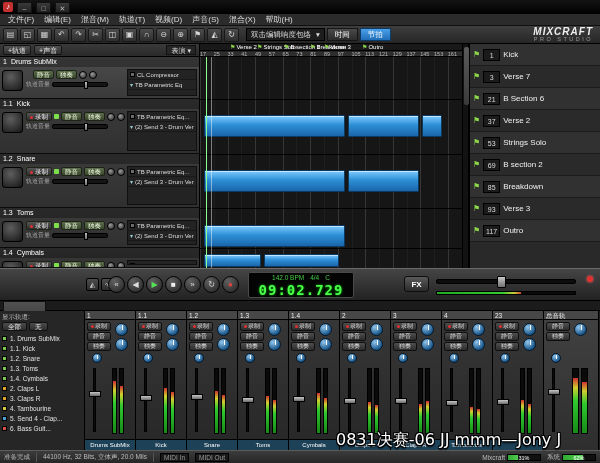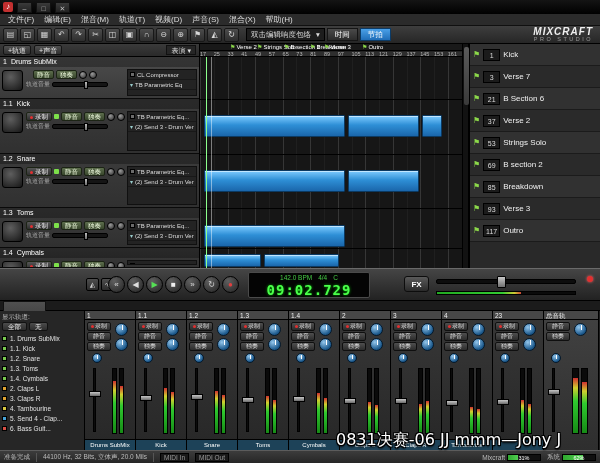--- a/index.html
+++ b/index.html
@@ -82,21 +82,21 @@
   .mk-row:nth-child(even){background:#2a2a2a;}
   .mk-flag{color:#8cd94a;font-size:8px;flex:none;}
   .mk-bar{min-width:17px;height:12px;background:#1b1b1b;border:1px solid #000;color:#ddd;font-size:7px;line-height:11px;text-align:center;flex:none;}
   .mk-name{font-size:8px;color:#f0f0f0;white-space:nowrap;overflow:hidden;}
 
   
   #transport{position:absolute;left:0;top:268px;width:600px;height:32px;background:linear-gradient(#454545,#222);border-top:1px solid #6a6a6a;}
   .tp-mini{position:absolute;top:9px;width:13px;height:13px;background:linear-gradient(#4e4e4e,#2c2c2c);border:1px solid #000;border-radius:2px;color:#ccc;font-size:7px;line-height:12px;text-align:center;}
   #tp-btns{position:absolute;left:108px;top:7px;display:flex;gap:2px;}
   .tp-btn{width:17px;height:17px;border-radius:50%;background:radial-gradient(circle at 35% 28%,#606060,#232323);border:1px solid #000;font-size:8px;line-height:16px;text-align:center;}
-  #display{position:absolute;left:248px;top:3px;width:122px;height:26px;background:#040404;border:1px solid #4a4a4a;border-radius:2px;text-align:center;overflow:hidden;}
+  #display{position:absolute;left:248px;top:3px;width:106px;height:26px;background:#040404;border:1px solid #4a4a4a;border-radius:2px;text-align:center;overflow:hidden;}
   .disp-top{display:flex;justify-content:center;gap:6px;font-size:6.5px;color:#45cc45;line-height:8px;margin-top:1px;}
   .disp-time{font-family:"DejaVu Sans Mono","Liberation Mono",monospace;font-size:14px;font-weight:bold;letter-spacing:1px;color:#4bff4b;text-shadow:0 0 3px #0a0;line-height:16px;}
   #fx-btn{position:absolute;left:404px;top:7px;width:25px;height:16px;background:linear-gradient(#5a5a5a,#2a2a2a);border:1px solid #0d0d0d;border-radius:3px;color:#fff;font-weight:bold;font-size:8px;line-height:15px;text-align:center;}
   #mvol{position:absolute;left:436px;top:10px;width:140px;height:5px;background:#0d0d0d;border:1px solid #000;border-radius:2px;}
   #mvol-handle{position:absolute;left:60px;top:-4px;width:9px;height:12px;background:linear-gradient(#c8c8c8,#707070);border:1px solid #000;border-radius:1px;}
   #mmeter{position:absolute;left:436px;top:22px;width:140px;height:4px;background:#0a0a0a;border:1px solid #000;}
   #mmeter-fill{position:absolute;left:0;top:0;bottom:0;width:61%;background:linear-gradient(90deg,#22aa22,#33cc33 78%,#cccc33 92%,#cc4433);}
   #rec-led{position:absolute;right:7px;top:7px;width:6px;height:6px;border-radius:50%;background:#e03030;box-shadow:0 0 3px #f66;}
 
   

